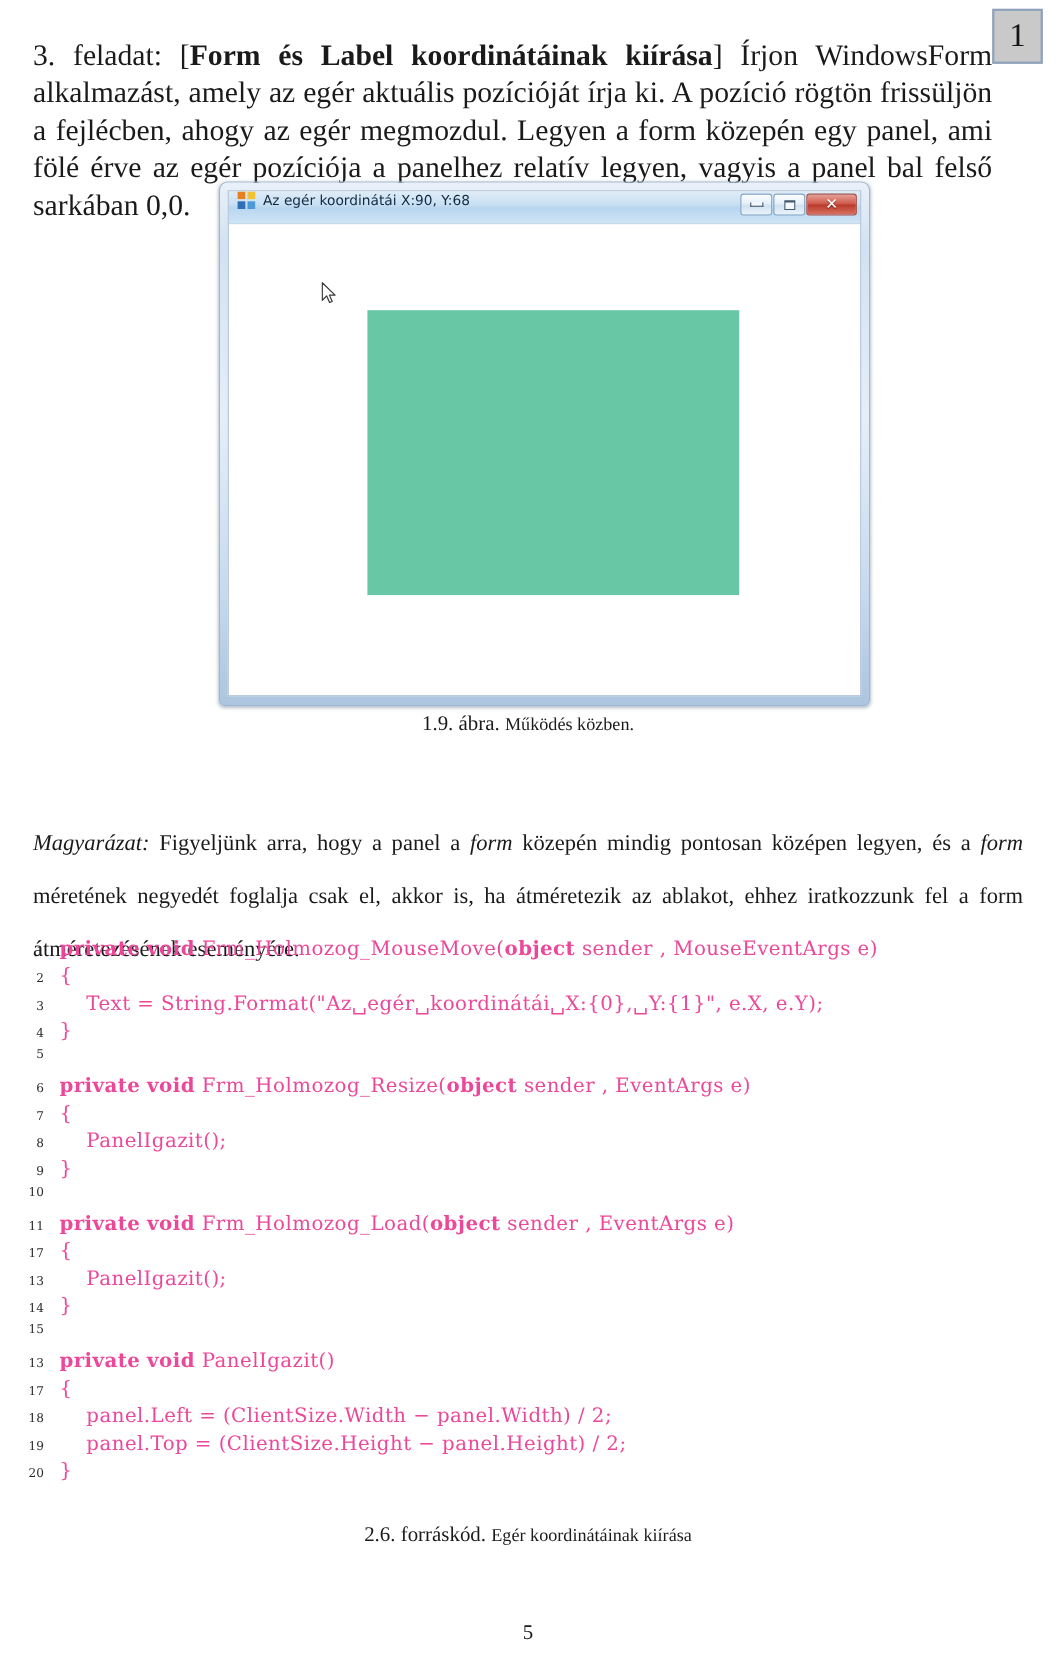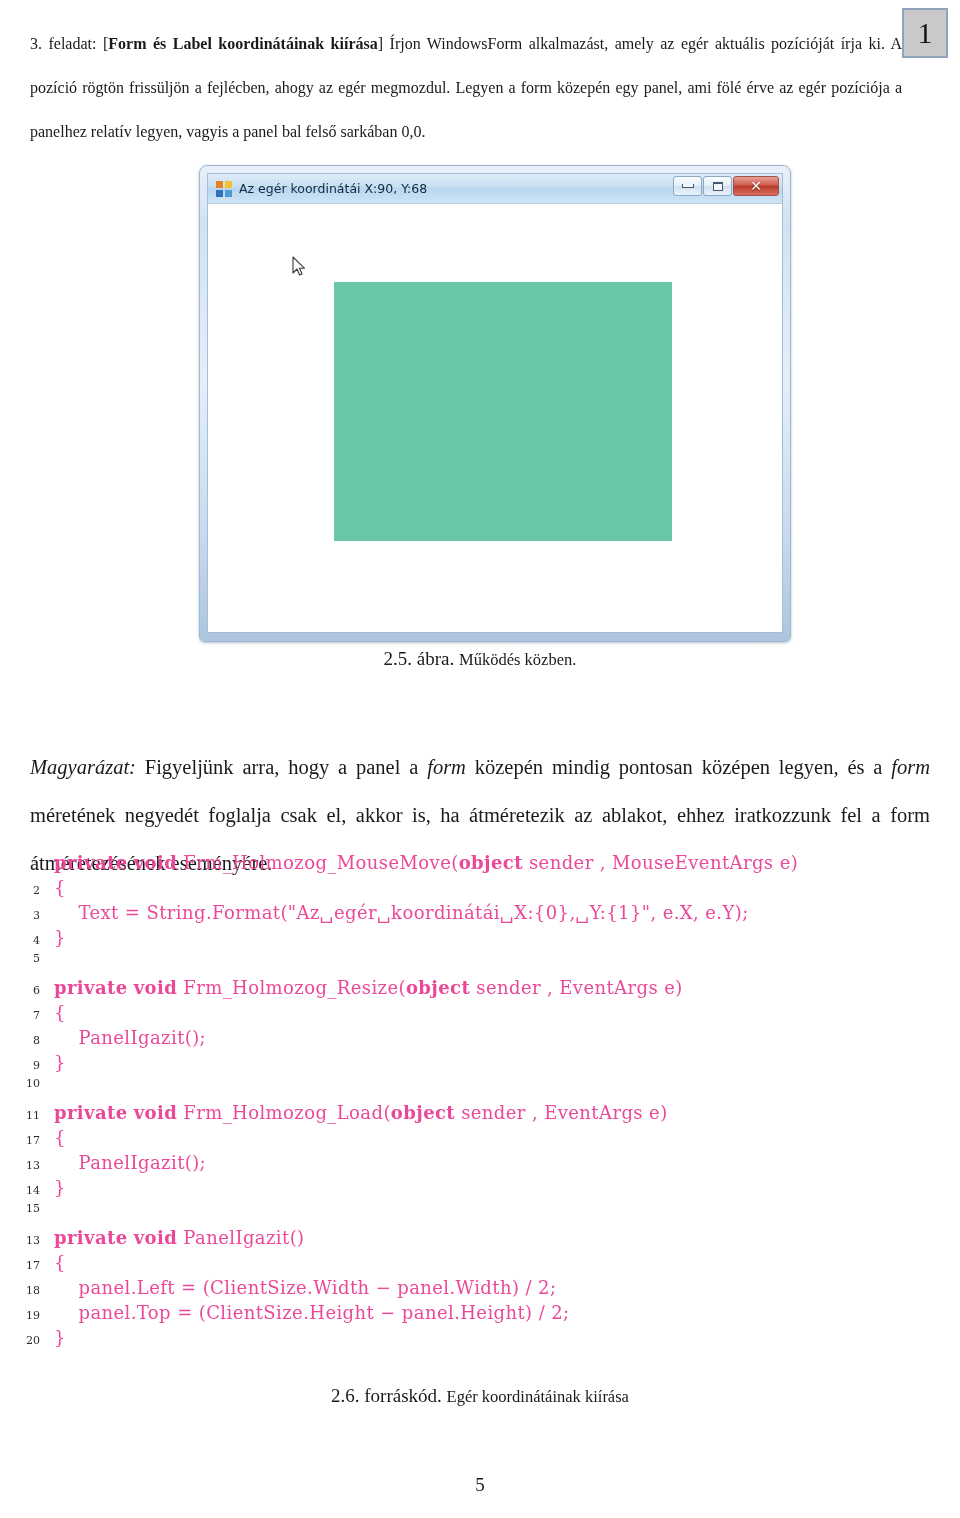--- a/index.html
+++ b/index.html
@@ -32,22 +32,22 @@
     line-height: 1;
     color: #141414;
   }
 
   
   .intro {
     position: absolute;
     left: 30px;
     top: 6px;
     width: 872px;
-    font-size: 16px;
-    line-height: 44px;
+    font-size: 27px;
+    line-height: 34px;
     text-align: justify;
     text-justify: inter-word;
   }
   .intro b { font-weight: bold; }
 
   
   .figure {
     position: absolute;
     left: 199px;
     top: 165px;
@@ -82,21 +82,20 @@
     position: relative;
     height: 30px;
     background:
       linear-gradient(180deg,
         #dfecf8 0%,
         #c9e0f3 40%,
         #b9d6ef 52%,
         #cfe4f6 100%);
     border-bottom: 1px solid #b6cde3;
     display: flex;
-    align-items: center;
     padding-left: 8px;
     box-sizing: border-box;
   }
   .app-icon {
     width: 16px; height: 16px;
     margin-right: 7px;
     position: relative;
     flex: none;
   }
   .app-icon i {
@@ -277,21 +276,21 @@
           <path d="M1,1 L1,17 L5,13 L7.6,19 L10,18 L7.5,12.3 L12.6,12.3 Z" fill="#fefefe" stroke="#3a3a3a" stroke-width="1.1" stroke-linejoin="round"></path>
         </svg>
         <div class="green-panel"></div>
       </div>
 
     </div>
   </div>
 </div>
 
 <div class="fig-caption">
-  <span class="cap-label">2.5. ábra.</span>
+  <span class="cap-label">1.9. ábra.</span>
   <span class="cap-text">Működés közben.</span>
 </div>
 
 <p class="explain"><i>Magyarázat:</i><span> Figyeljünk arra, hogy a panel a </span><i>form</i><span> közepén mindig pontosan középen legyen, és a </span><i>form</i><span> méretének negyedét foglalja csak el, akkor is, ha átméretezik az ablakot, ehhez iratkozzunk fel a form átméretezésének eseményére.</span></p>
 
 <div class="listing" id="listing">
     <div class="code-line"><span class="lineno">1</span><span class="codetext"><span class="kw">private</span> <span class="kw">void</span> Frm_Holmozog_MouseMove(<span class="kw">object</span> sender , MouseEventArgs e)</span></div>
     <div class="code-line"><span class="lineno">2</span><span class="codetext">{</span></div>
     <div class="code-line"><span class="lineno">3</span><span class="codetext">    Text = String.Format("Az␣egér␣koordinátái␣X:{0},␣Y:{1}", e.X, e.Y);</span></div>
     <div class="code-line"><span class="lineno">4</span><span class="codetext">}</span></div>

